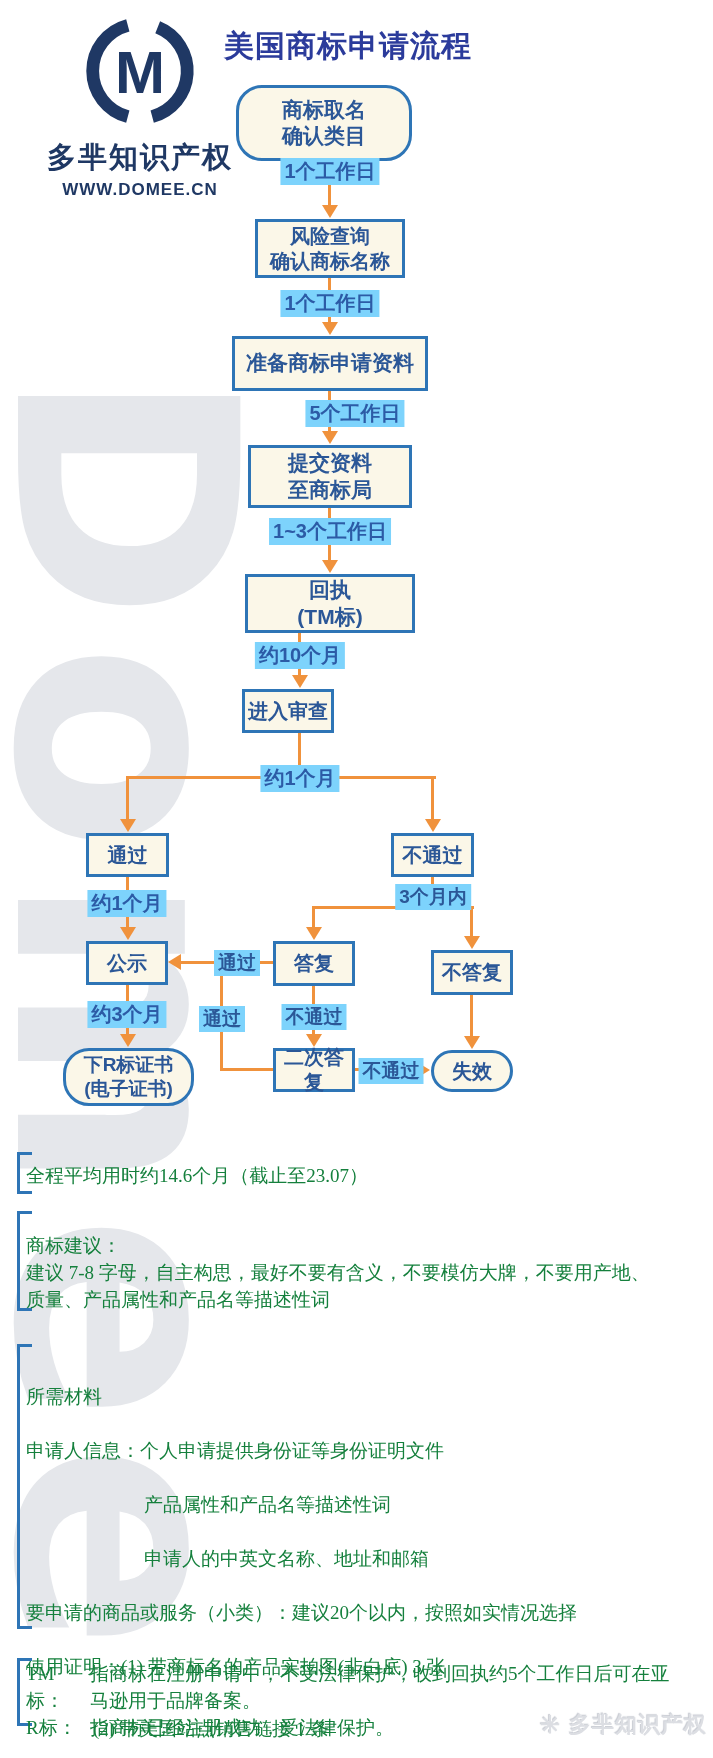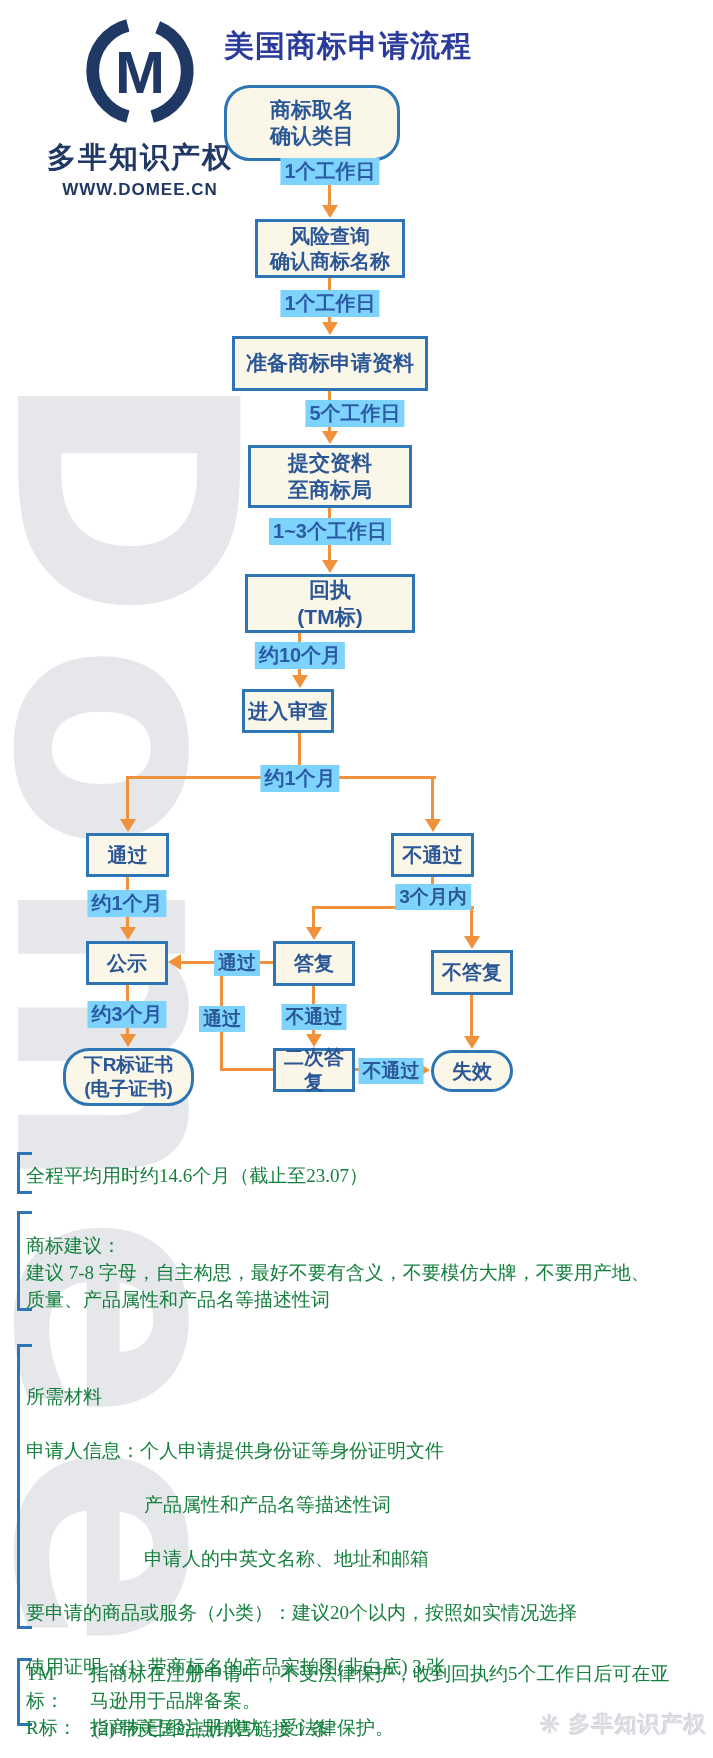--- a/index.html
+++ b/index.html
@@ -67,21 +67,21 @@
         <path d="M78,15.5 A48,48 0 0,1 72.4,106.4" fill="none" stroke="#1F3864" stroke-width="13"></path>
       </svg>
       <div class="logo-m">M</div>
     </div>
     <div class="logo-company">多芈知识产权</div>
     <div class="logo-site">WWW.DOMEE.CN</div>
   </div>
 
   <div class="page-title">美国商标申请流程</div>
 
-  <div class="node rounded" style="left:224px;top:85px;width:176px;height:76px;">商标取名
+  <div class="node rounded" style="left:236px;top:85px;width:176px;height:76px;">商标取名
 确认类目</div>
   <div class="node" style="left:255px;top:219px;width:150px;height:59px;font-size:20px;">风险查询
 确认商标名称</div>
   <div class="node" style="left:232px;top:336px;width:196px;height:55px;">准备商标申请资料</div>
   <div class="node" style="left:248px;top:445px;width:164px;height:63px;">提交资料
 至商标局</div>
   <div class="node" style="left:245px;top:574px;width:170px;height:59px;">回执
 (TM标)</div>
   <div class="node" style="left:242px;top:689px;width:92px;height:44px;font-size:20px;">进入审查</div>
   <div class="node" style="left:86px;top:833px;width:83px;height:44px;font-size:20px;">通过</div>

